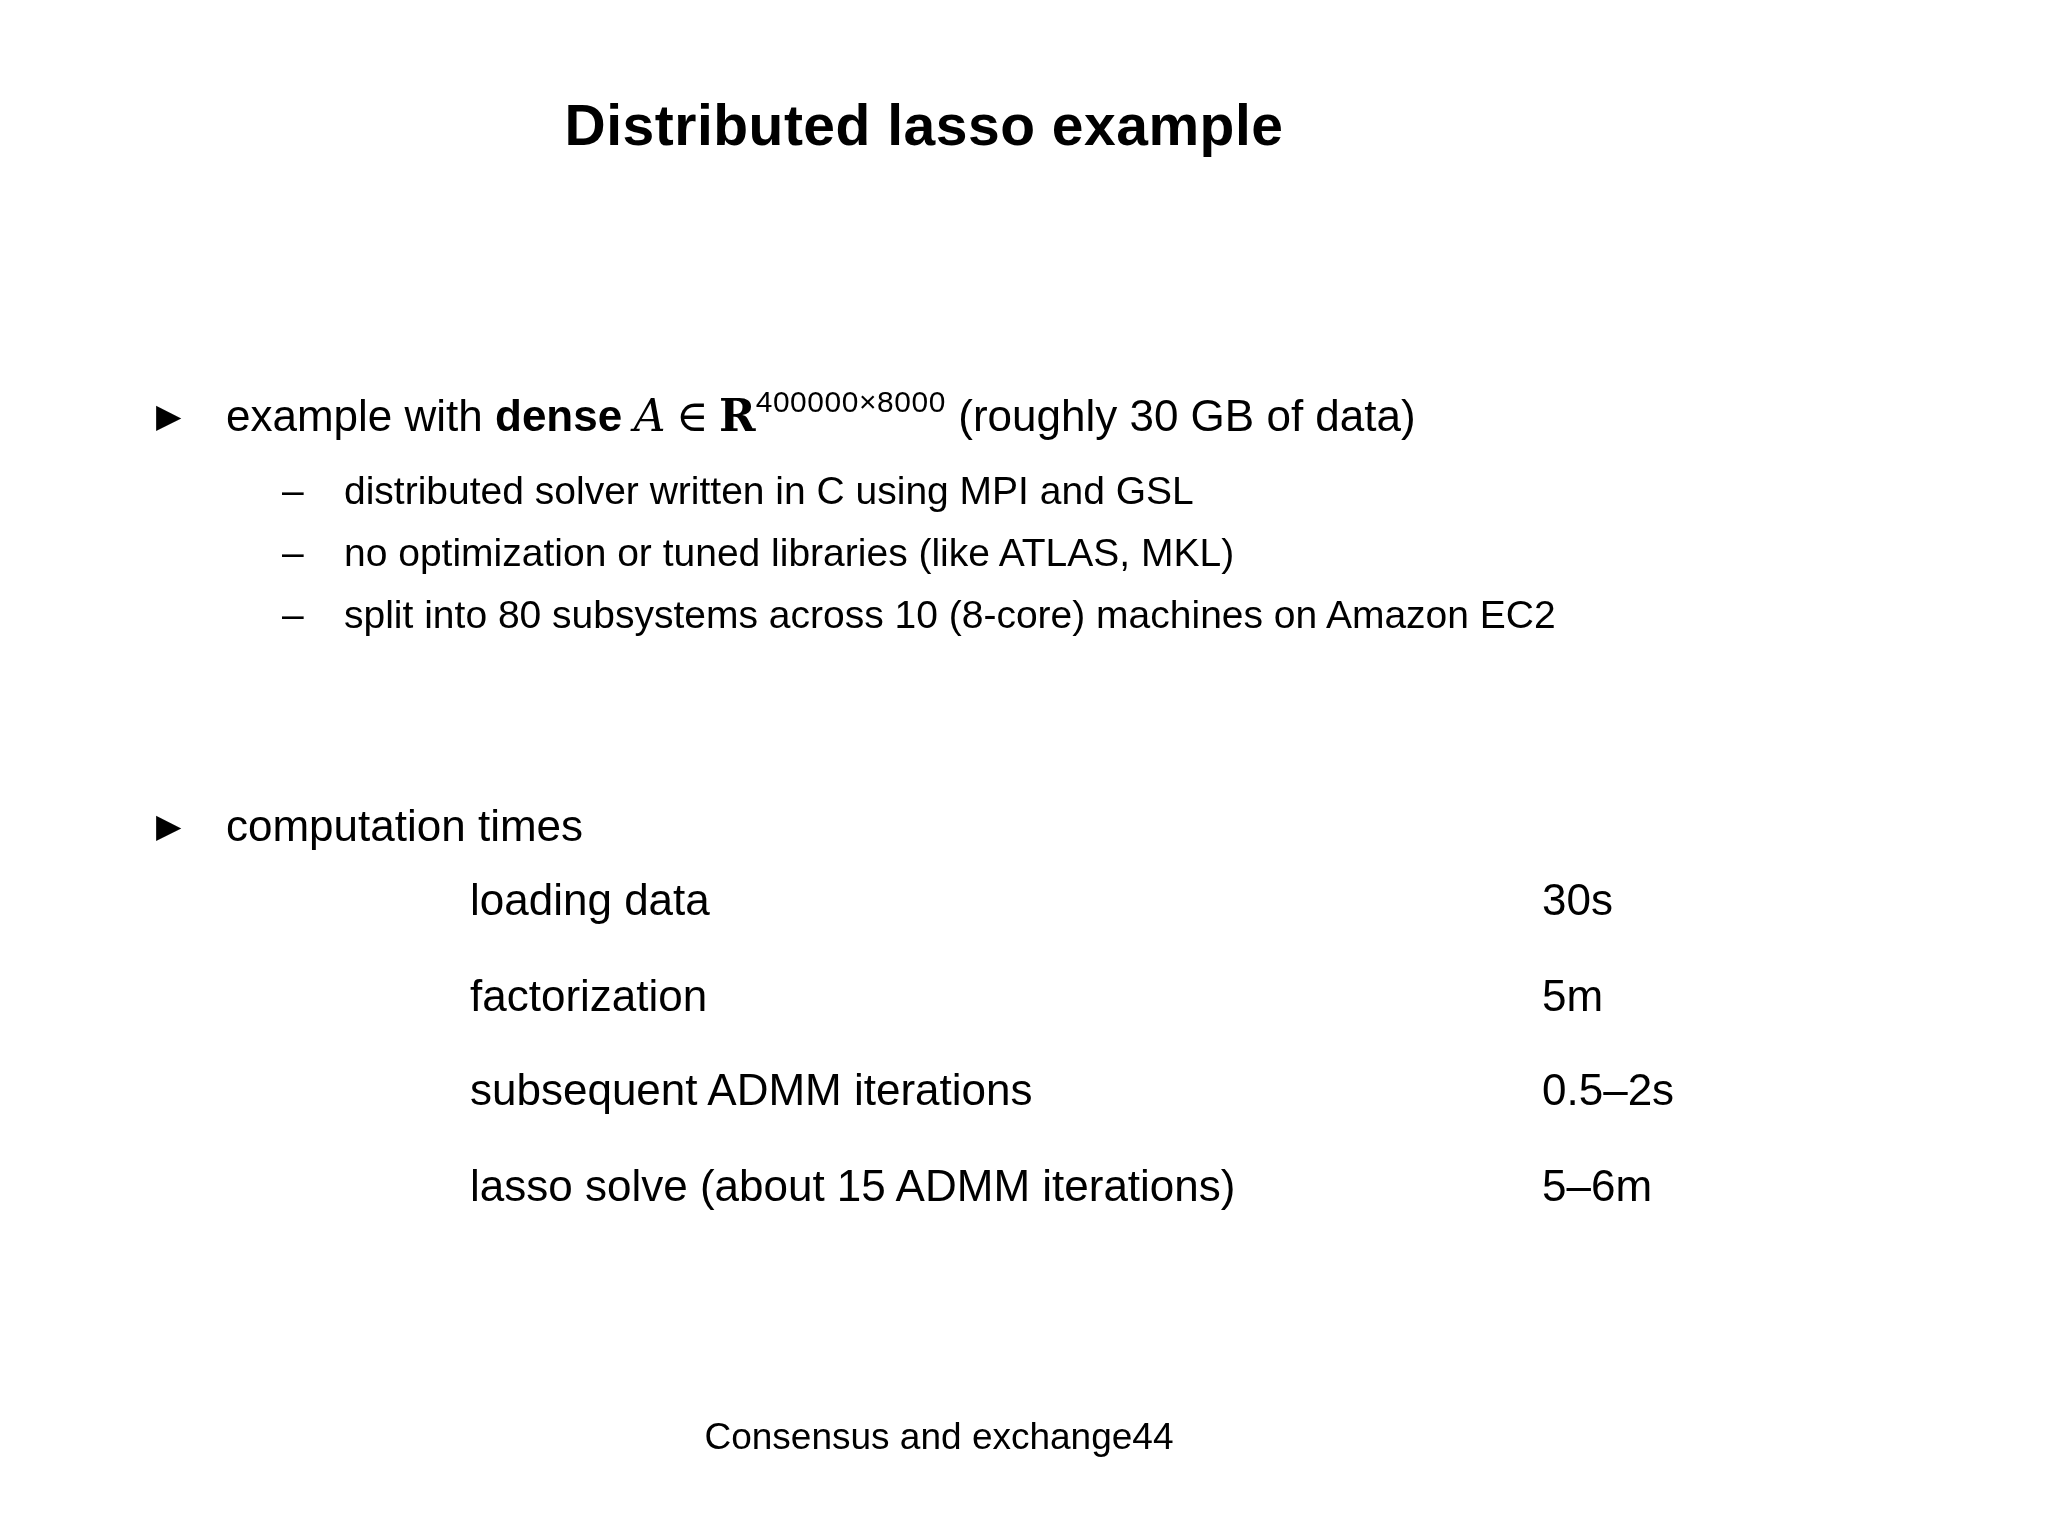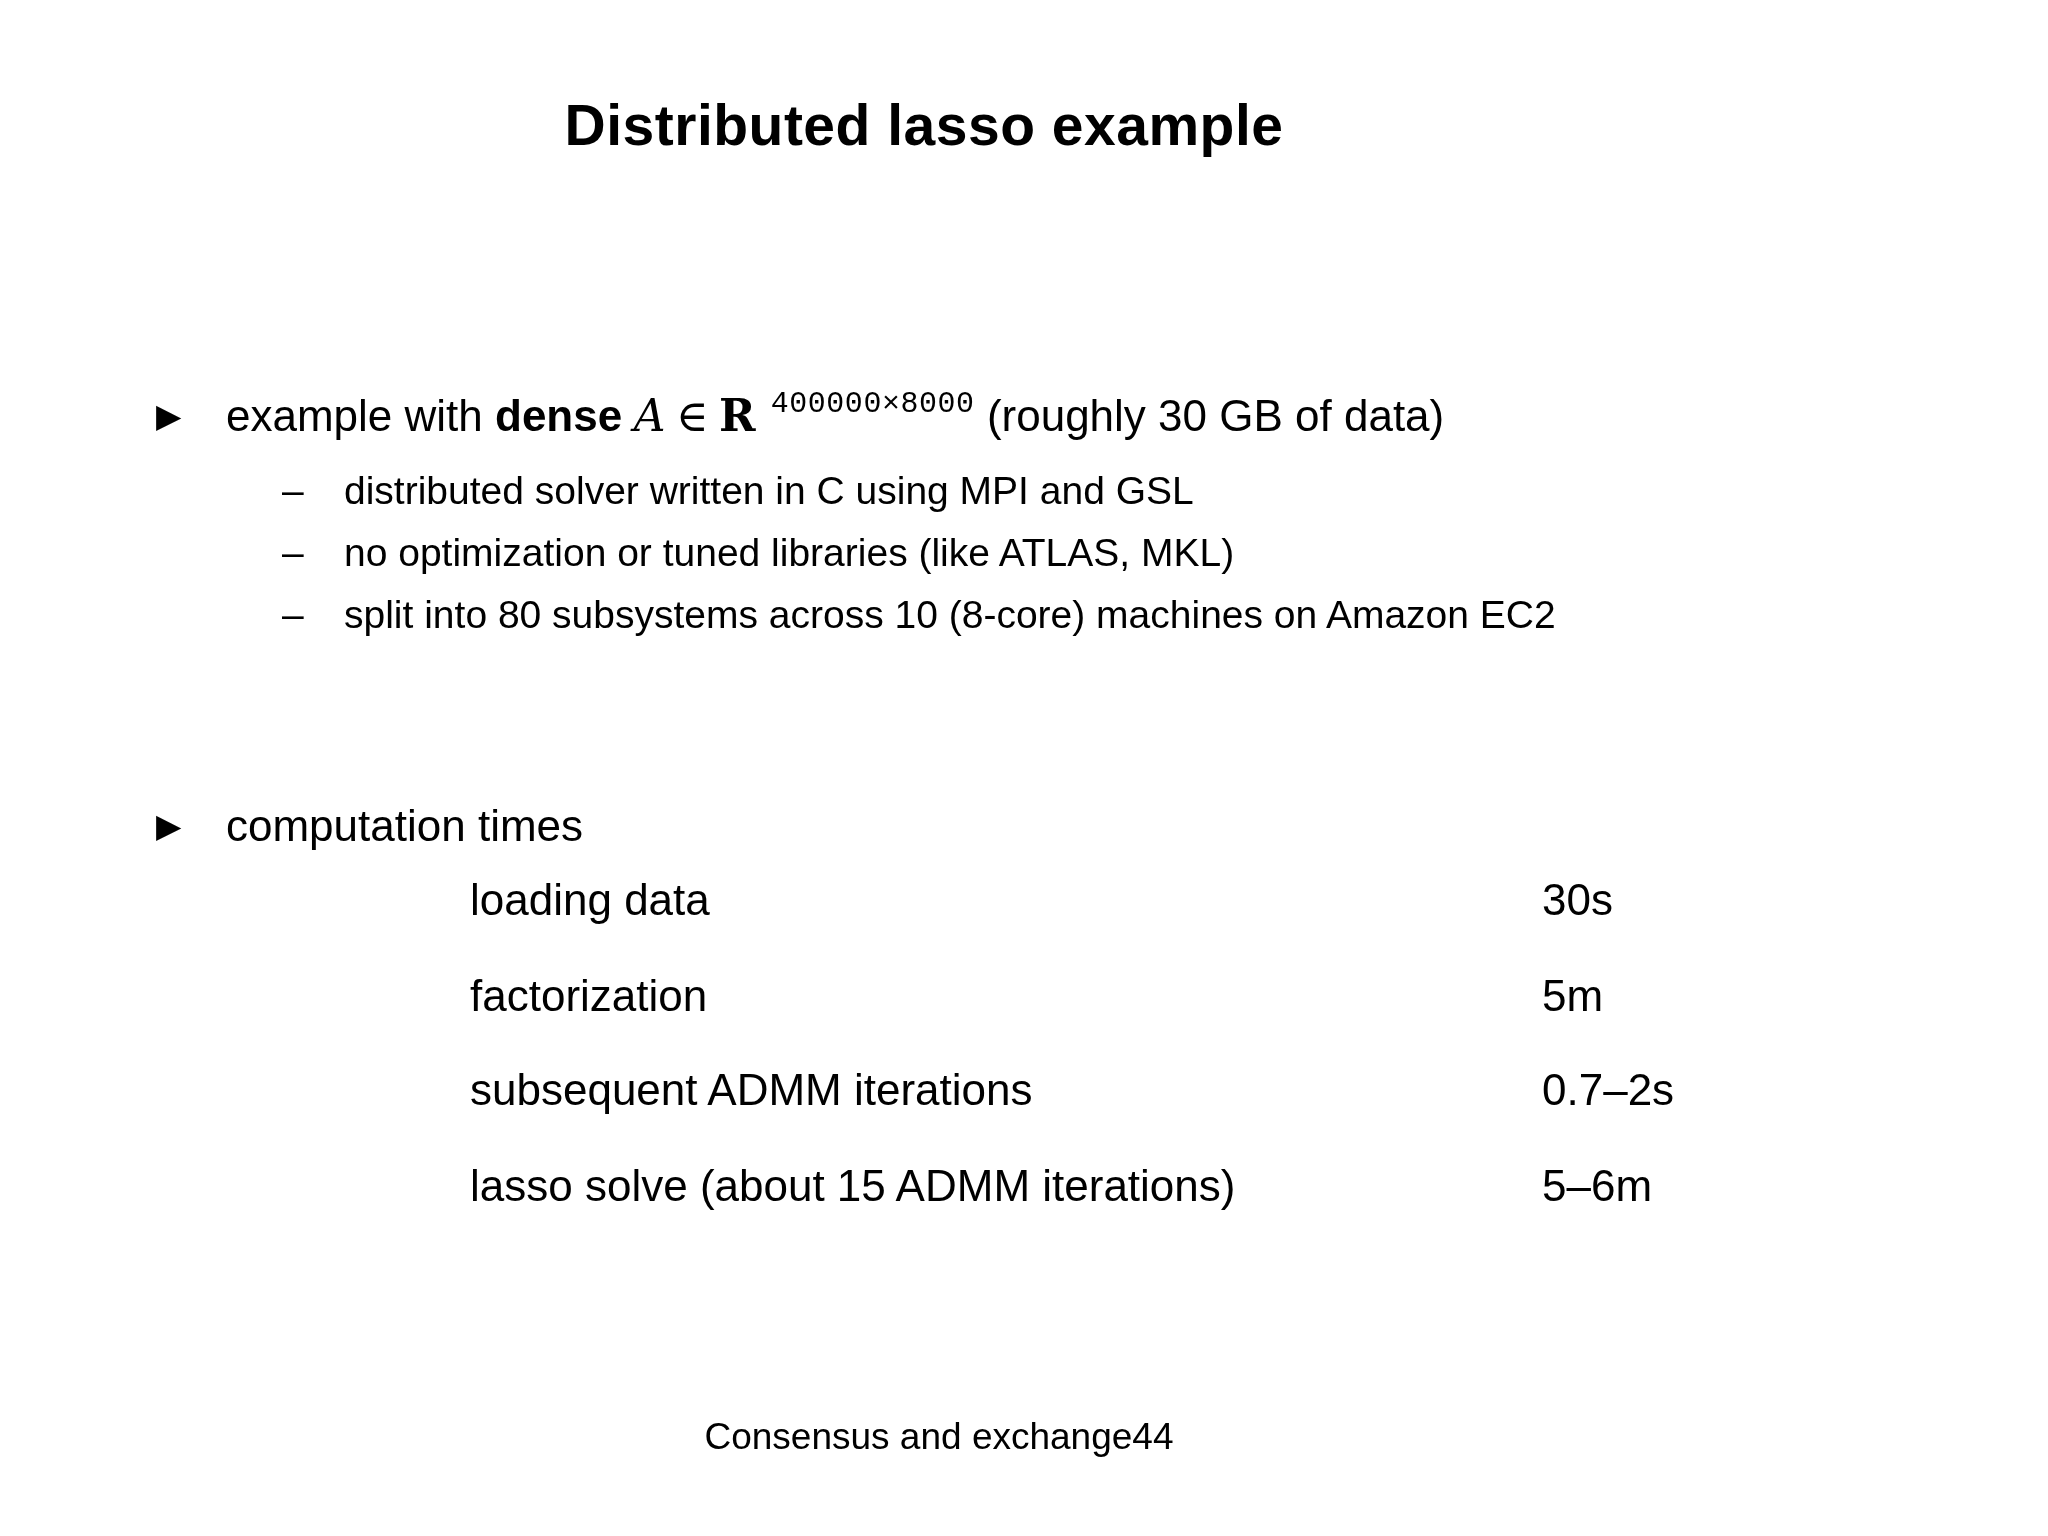--- a/index.html
+++ b/index.html
@@ -53,26 +53,25 @@
   }
   .math-rel {
     font-family: "DejaVu Serif", serif;
     margin: 0 0.24em;
   }
   .math-set {
     font-family: "DejaVu Serif", serif;
     font-weight: bold;
   }
   .math-sup {
-    font-family: Liberation Mono, monospace;
+    font-family: Liberation Sans, sans-serif;
     font-size: 0.68em;
     vertical-align: 0.62em;
     line-height: 0;
     letter-spacing: 0.02em;
-    margin-left: 15px;
   }
 
   
   .subitem {
     position: absolute;
     left: 344px;
     font-size: 39px;
     line-height: 50px;
     white-space: nowrap;
   }
@@ -140,21 +139,21 @@
     <div class="trow" style="top:874px">
       <span class="tlabel">loading data</span>
       <span class="tvalue">30s</span>
     </div>
     <div class="trow" style="top:970px">
       <span class="tlabel">factorization</span>
       <span class="tvalue">5m</span>
     </div>
     <div class="trow" style="top:1064px">
       <span class="tlabel">subsequent ADMM iterations</span>
-      <span class="tvalue">0.7–2s</span>
+      <span class="tvalue">0.5–2s</span>
     </div>
     <div class="trow" style="top:1160px">
       <span class="tlabel">lasso solve (about 15 ADMM iterations)</span>
       <span class="tvalue">5–6m</span>
     </div>
   </div>
 
   <div class="footer">
     <span>Consensus and exchange</span>
     <span>44</span>

